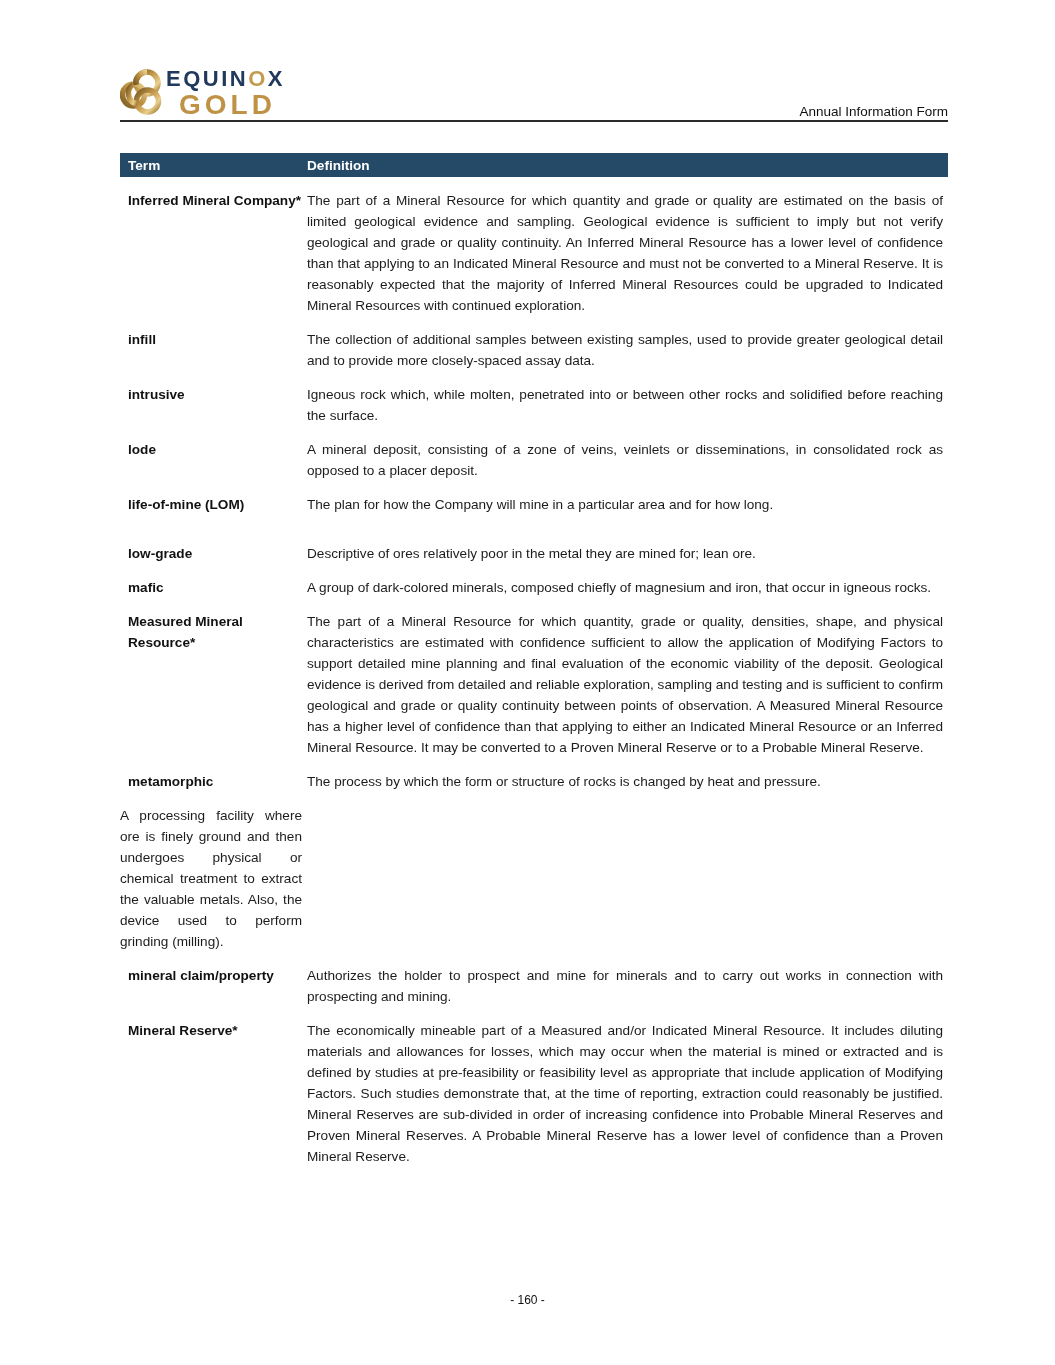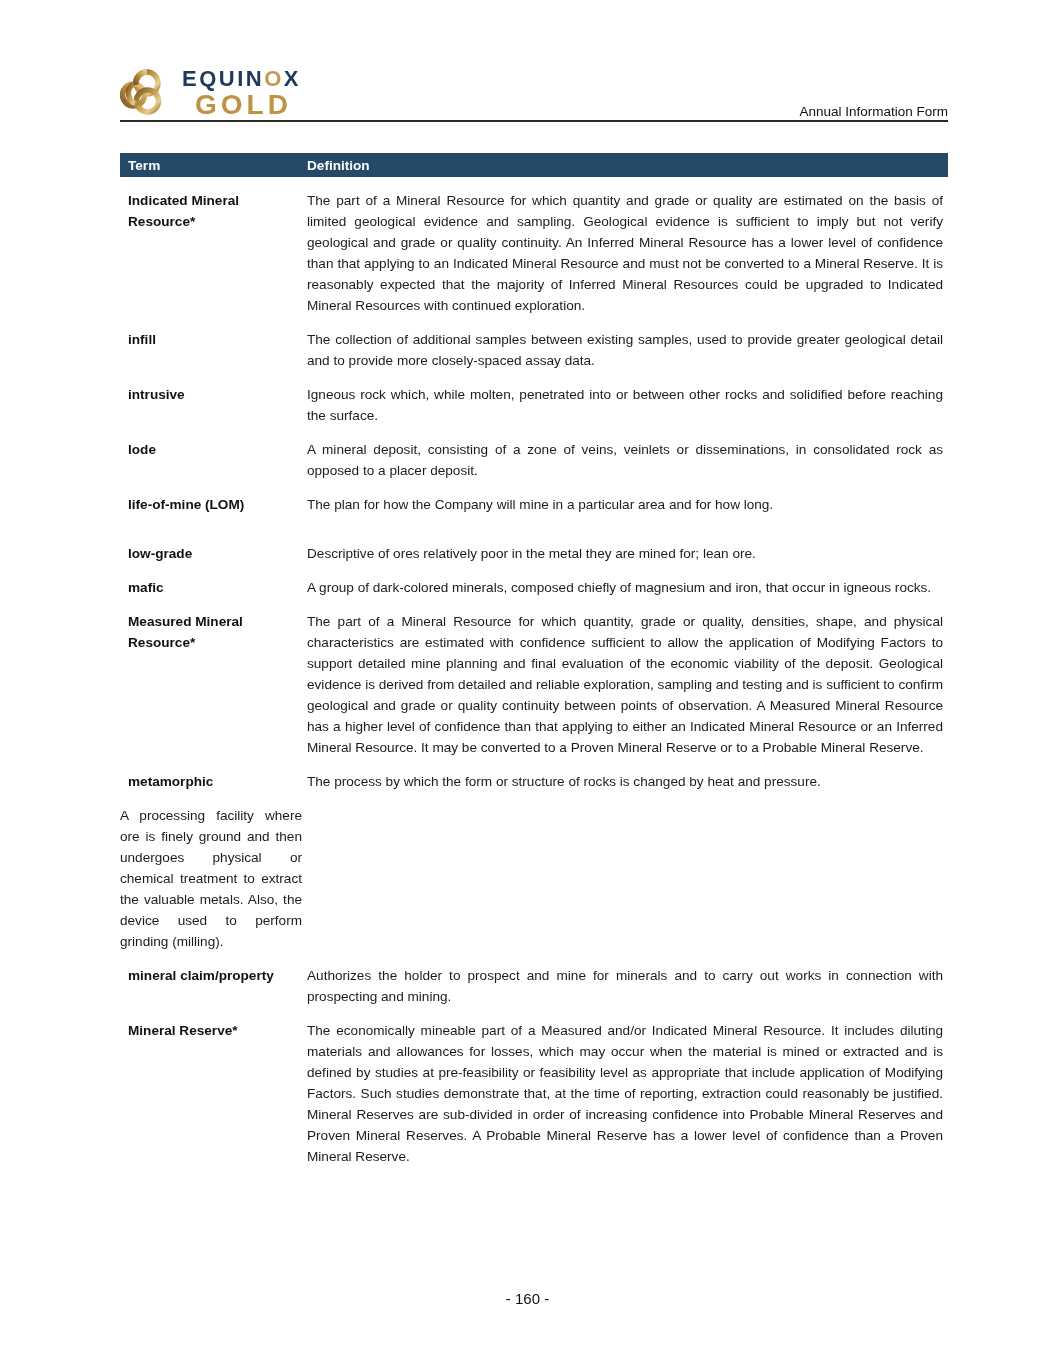--- a/index.html
+++ b/index.html
@@ -13,21 +13,21 @@
   .page { position: absolute; inset: 0; background: #fff; }
   .content { position: absolute; left: 120px; width: 828px; top: 0; }
 
   
   .doc-header {
     padding-top: 68px;
     display: flex;
     justify-content: space-between;
     align-items: flex-end;
   }
-  .logo { display: flex; align-items: flex-start; gap: 16px; }
+  .logo { display: flex; align-items: flex-start; gap: 0; }
   .logo-rings { width: 46px; height: 46px; margin-top: 1px; }
   .logo-text { line-height: 1; }
   .logo-line1 {
     font-size: 22px; font-weight: bold; letter-spacing: 2.5px;
     color: #21395c;
   }
   .logo-line1 .gold-letter { color: #c49a4f; }
   .logo-line2 {
     font-size: 28px; font-weight: bold; letter-spacing: 4px;
     color: #c09246; padding-left: 13px; margin-top: 1px;
@@ -56,21 +56,21 @@
     padding-left: 8px; padding-right: 6px; color: #111;
   }
   .g-def {
     font-size: 13.6px; line-height: 21px;
     text-align: justify; padding-right: 5px; color: #1c1c1c;
   }
 
   
   .page-footer {
     position: absolute; left: 0; right: 0; bottom: 58px;
-    text-align: center; font-size: 15px; color: #111;
+    text-align: center; font-size: 12px; color: #111;
   }
 </style>
 </head>
 <body>
 
 <div class="page">
   <div class="content">
 
     <header class="doc-header">
       <div class="logo">
@@ -103,21 +103,21 @@
     </header>
     <div class="header-rule"></div>
 
     <section class="tbl">
       <div class="tbl-head">
         <div class="h-term">Term</div>
         <div class="h-def">Definition</div>
       </div>
       <div class="tbl-body">
   <div class="g-row">
-    <div class="g-term">Indicated Mineral Resource*</div>
+    <div class="g-term">Inferred Mineral Company*</div>
     <div class="g-def">The part of a Mineral Resource for which quantity and grade or quality are estimated on the basis of limited geological evidence and sampling. Geological evidence is sufficient to imply but not verify geological and grade or quality continuity. An Inferred Mineral Resource has a lower level of confidence than that applying to an Indicated Mineral Resource and must not be converted to a Mineral Reserve. It is reasonably expected that the majority of Inferred Mineral Resources could be upgraded to Indicated Mineral Resources with continued exploration.</div>
   </div>
 
   <div class="g-row">
     <div class="g-term">infill</div>
     <div class="g-def">The collection of additional samples between existing samples, used to provide greater geological detail and to provide more closely-spaced assay data.</div>
   </div>
 
   <div class="g-row">
     <div class="g-term">intrusive</div>

